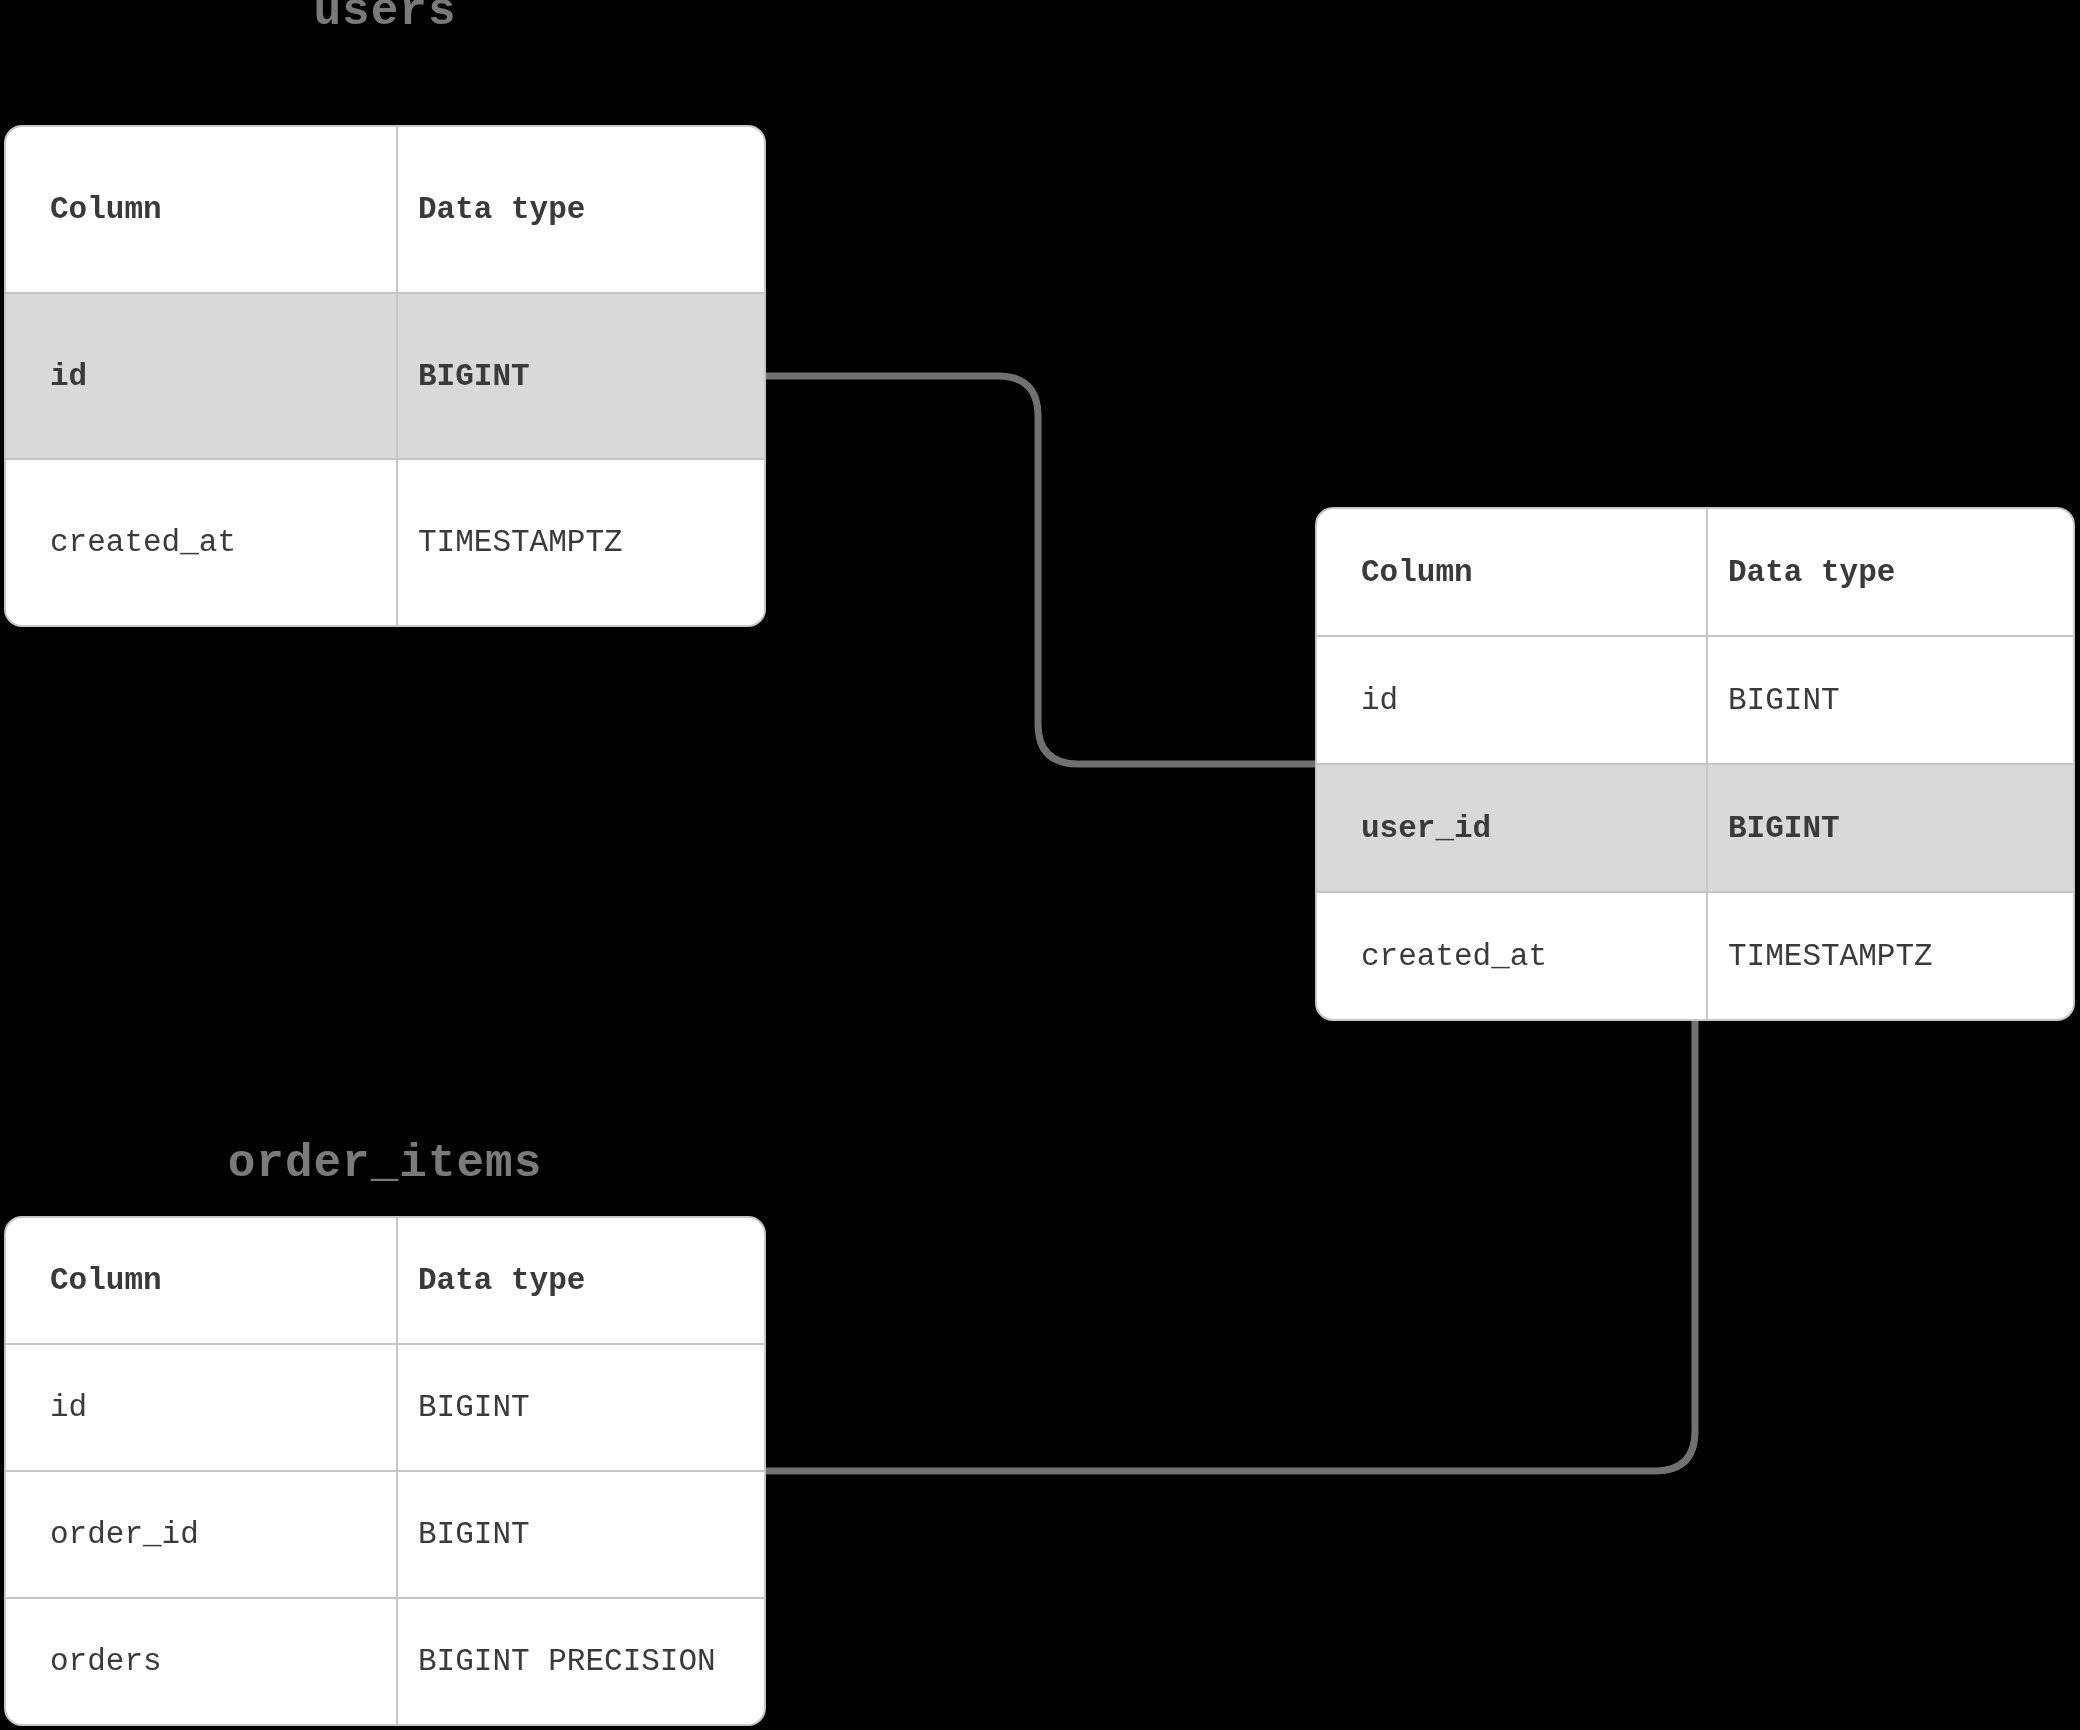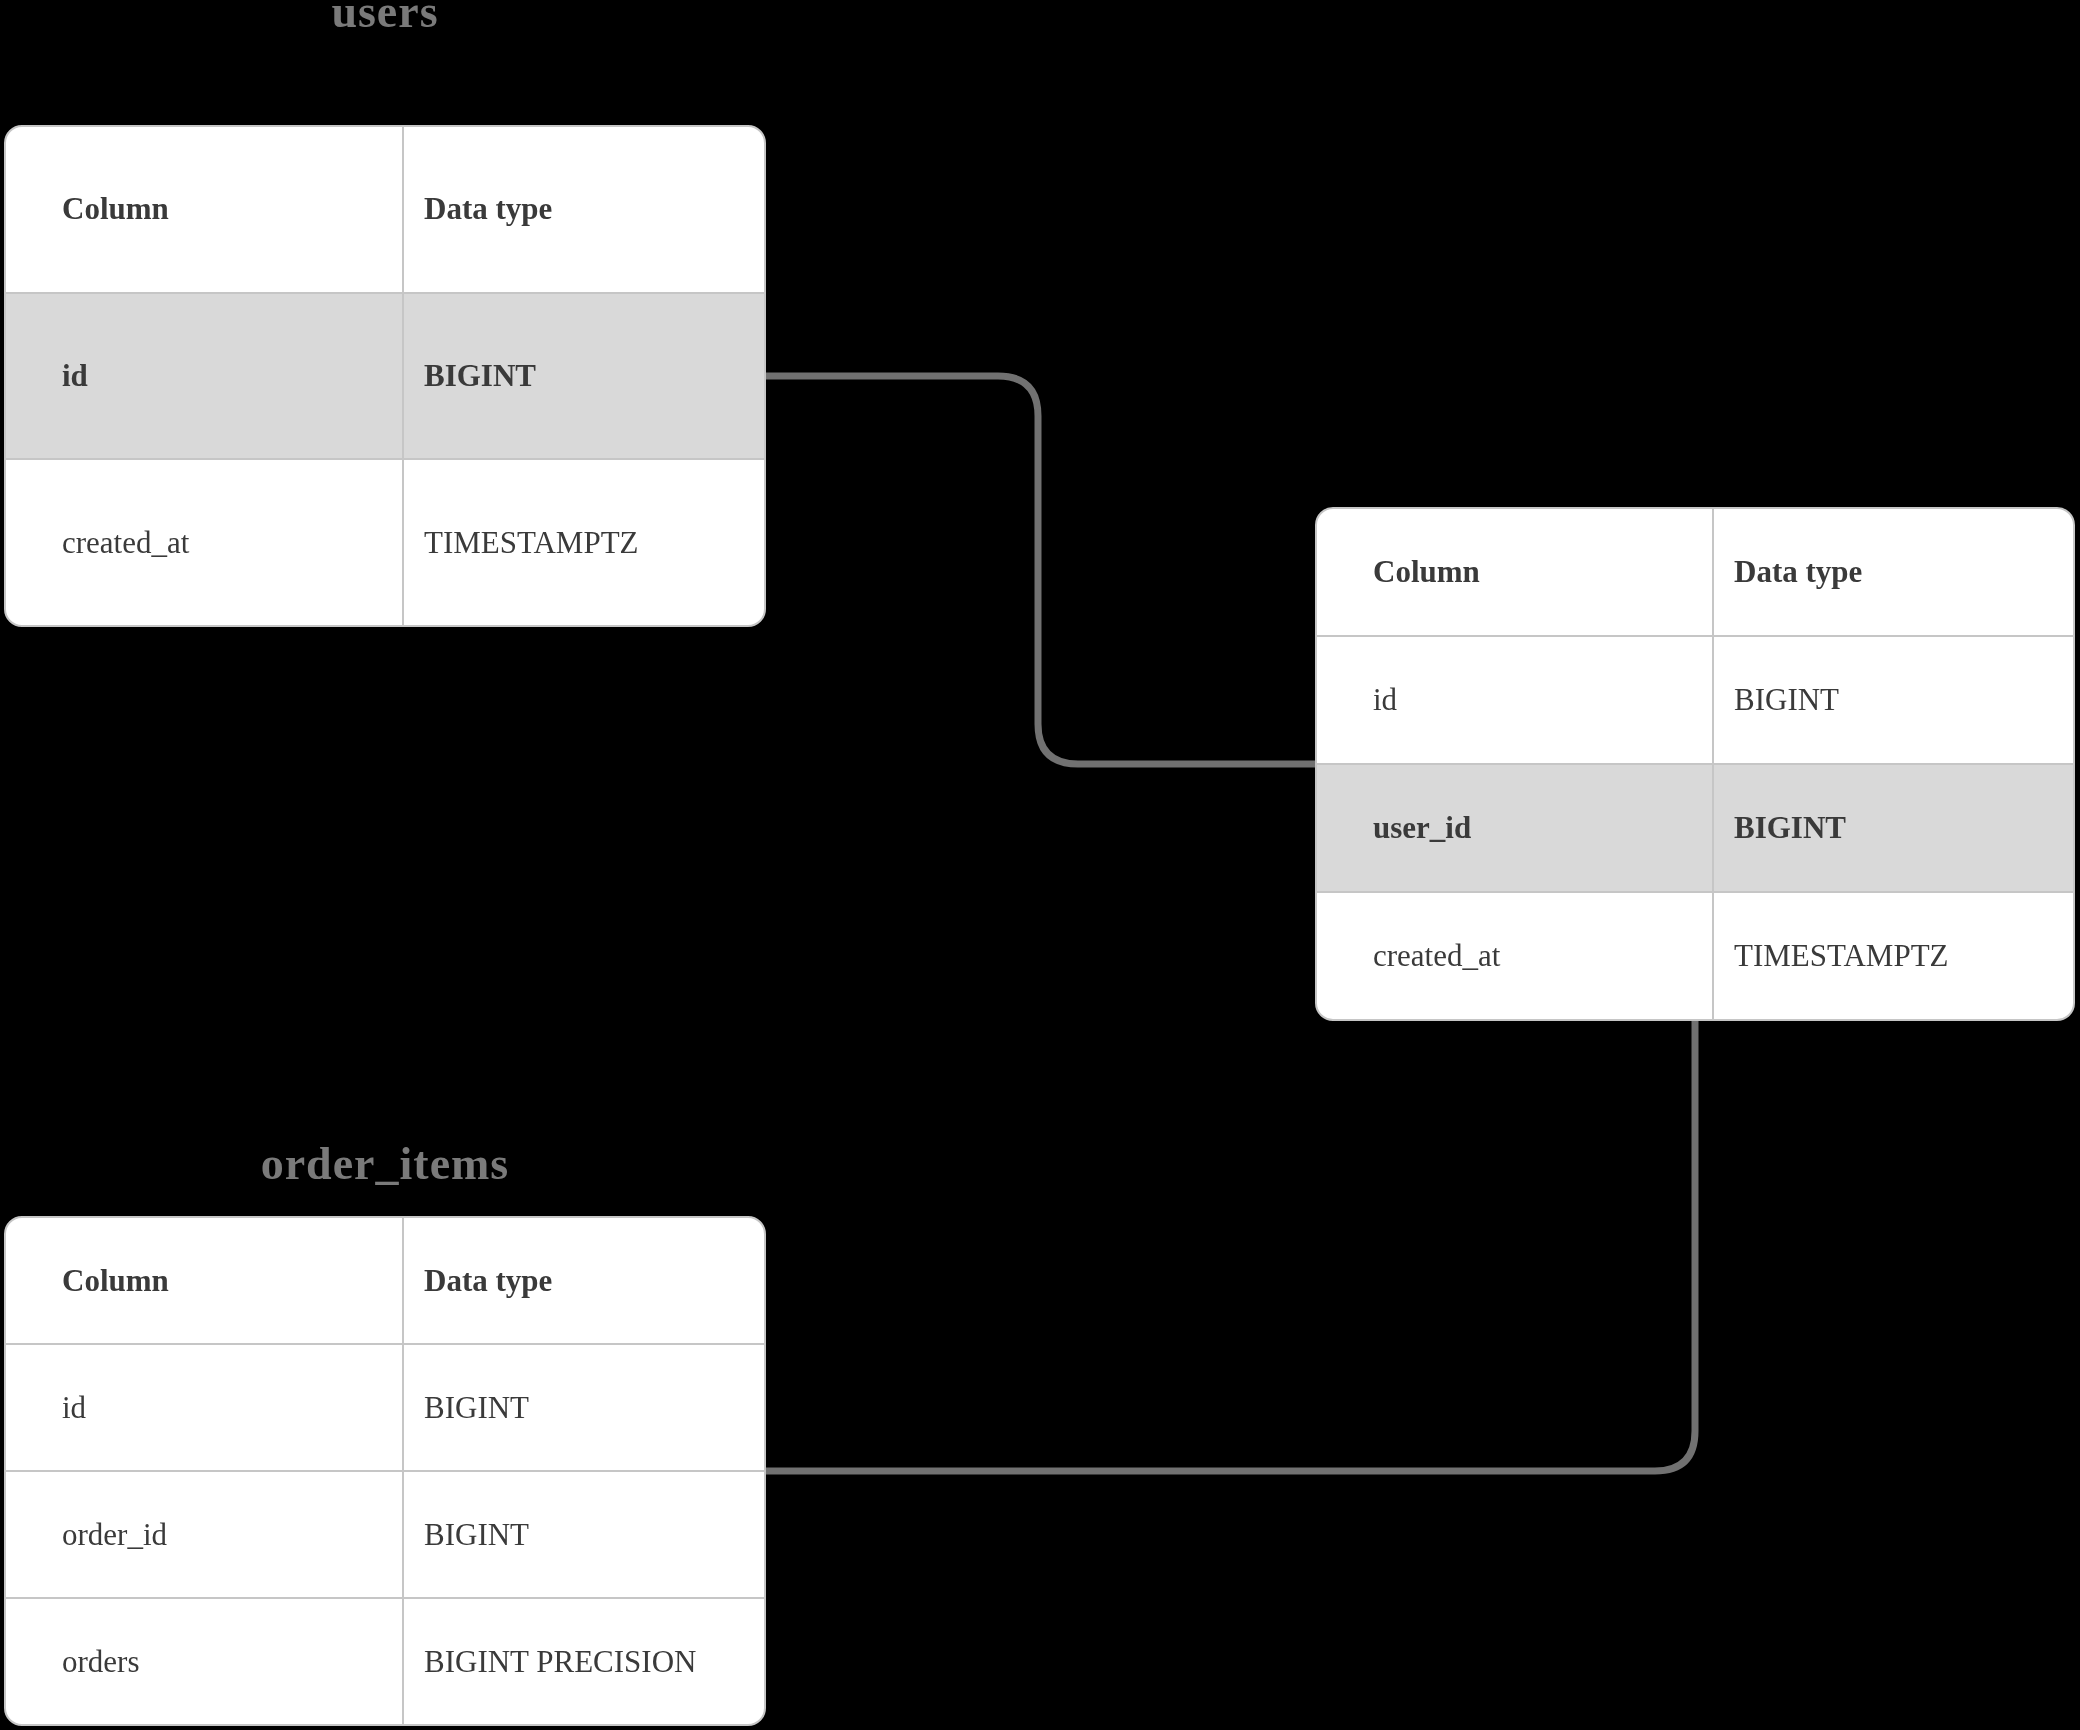--- a/index.html
+++ b/index.html
@@ -6,21 +6,21 @@
     margin: 0;
     padding: 0;
     background: #000;
   }
   .canvas {
     position: relative;
     width: 2080px;
     height: 1730px;
     overflow: hidden;
     background: var(--background, #000000);
-    font-family: Liberation Serif, serif;
+    font-family: Liberation Mono, monospace;
   }
   .connectors {
     position: absolute;
     left: 0;
     top: 0;
     width: 2080px;
     height: 1730px;
     display: block;
   }
   .connector-path {
@@ -64,21 +64,21 @@
   .row + .row {
     border-top: 2px solid var(--border, #c6c6c6);
   }
   .row.hl {
     background: var(--row_highlight, #d9d9d9);
   }
   .cell {
     flex: 1;
     display: flex;
     align-items: center;
-    padding-left: 56px;
+    padding-left: 44px;
     box-sizing: border-box;
     font-size: 31px;
     color: var(--text, #3a3a3a);
     white-space: nowrap;
     overflow: hidden;
   }
   .cell.typ {
     border-left: 2px solid var(--border, #c6c6c6);
     padding-left: 20px;
   }

